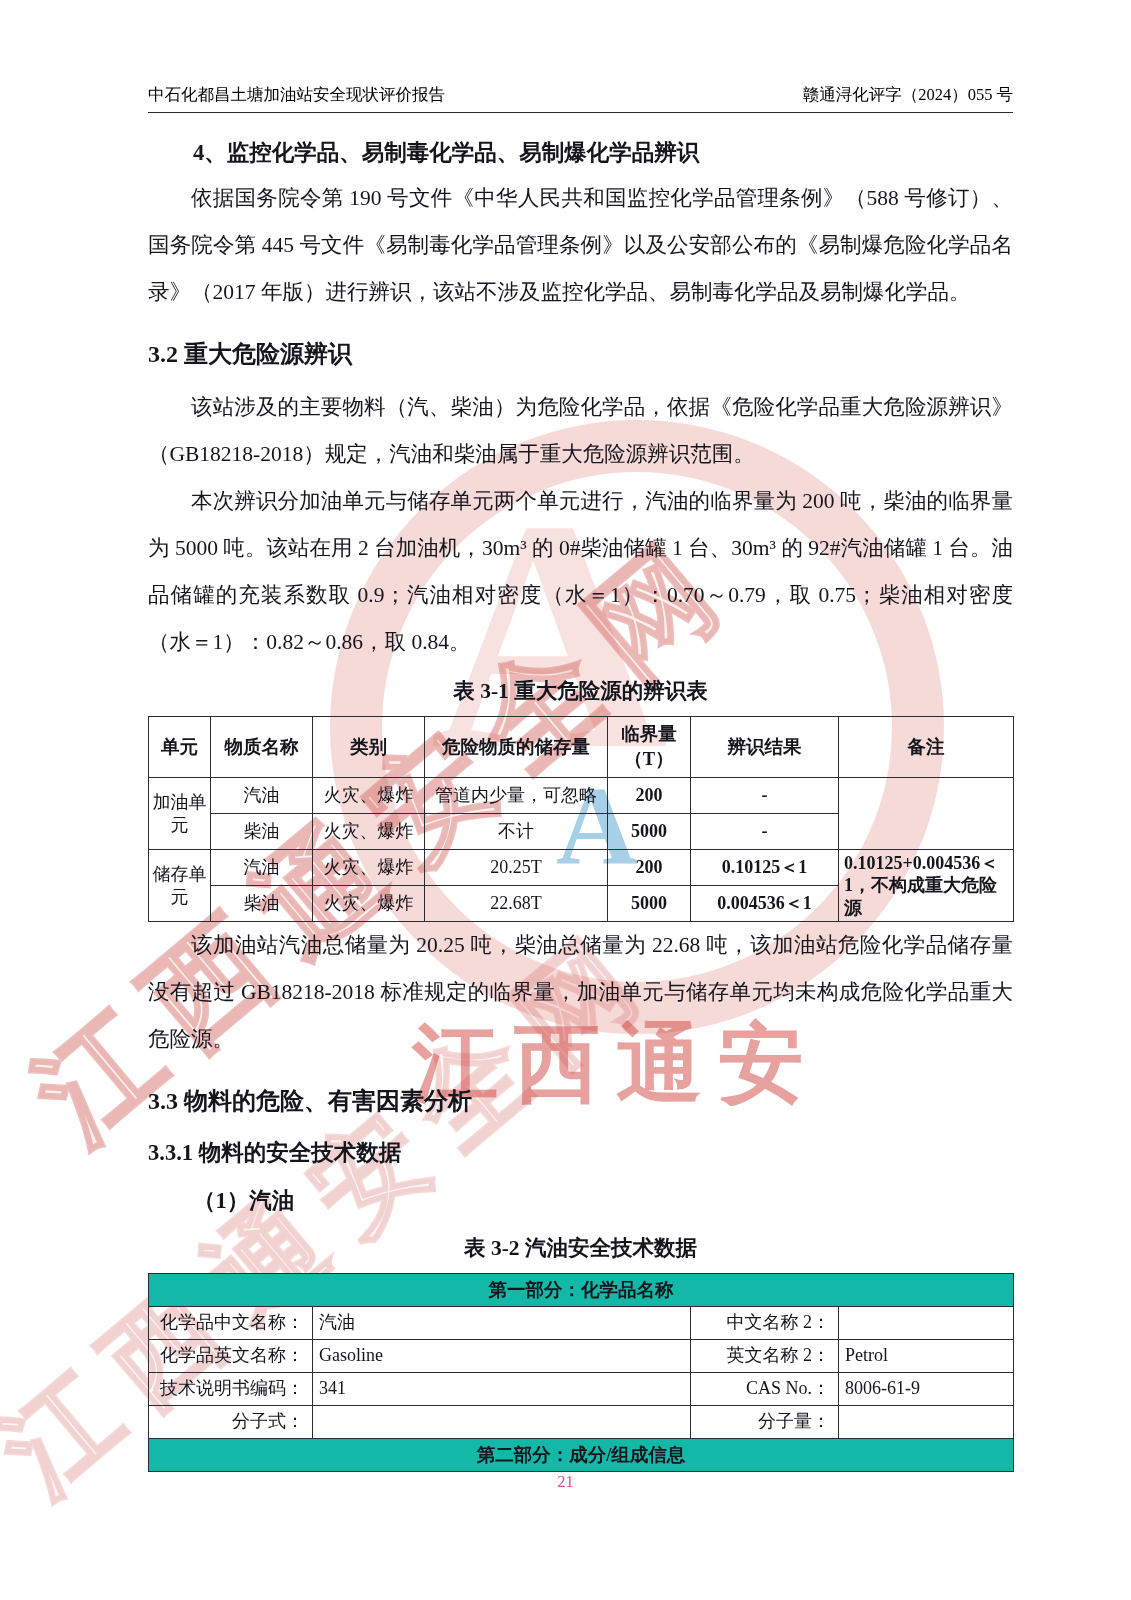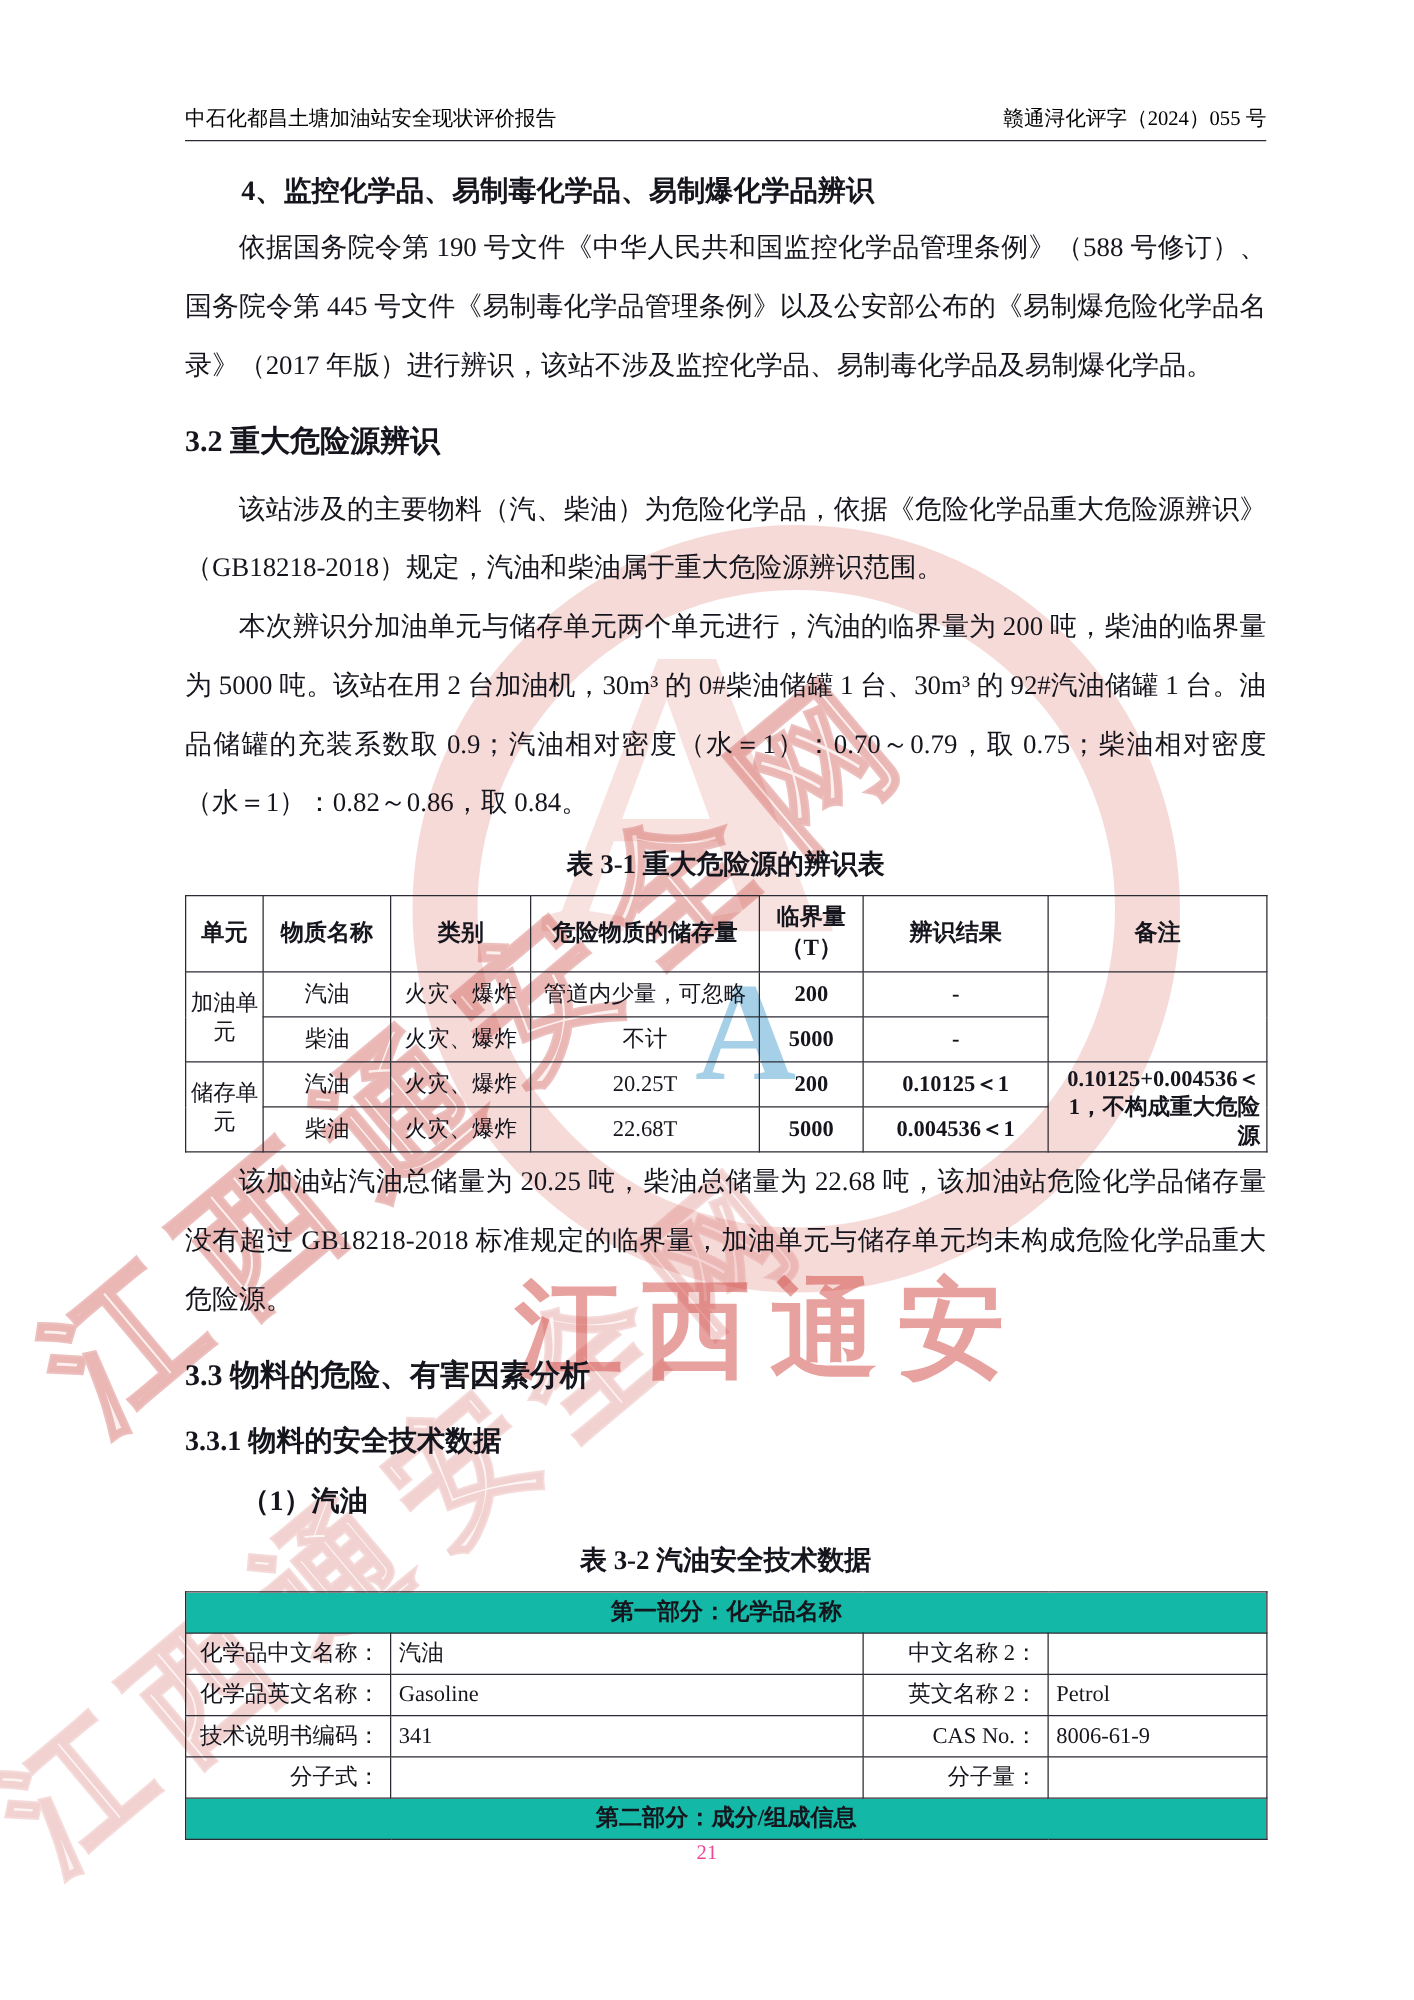--- a/index.html
+++ b/index.html
@@ -77,21 +77,21 @@
   td,th{border:1.4px solid #2b2b33;overflow:hidden;}
   
   .t1 th{
     font-size:18.5px;font-weight:bold;text-align:center;
     height:56px;padding:2px 3px;line-height:1.35;
   }
   .t1 td{
     font-size:18px;text-align:center;height:33px;padding:1px 3px;line-height:1.25;
   }
   .t1 td.b{font-weight:bold;}
-  .t1 td.remark{text-align:right;padding:1px 5px;margin-top:16px;}
+  .t1 td.remark{text-align:left;padding:1px 5px;margin-top:16px;}
   
   .t2 td{font-size:18px;height:30px;padding:1px 6px;line-height:1.3;}
   .t2 td.sect{
     text-align:center;font-weight:bold;background:#14b8a6;font-size:18.5px;
   }
   .t2 td.lbl{text-align:right;padding-right:8px;}
   .t2 td.val{text-align:left;padding-left:6px;}
   .ftr{
     position:absolute;left:0;top:1472px;width:100%;z-index:1;
     text-align:center;font-size:16.5px;color:#ec4899;

